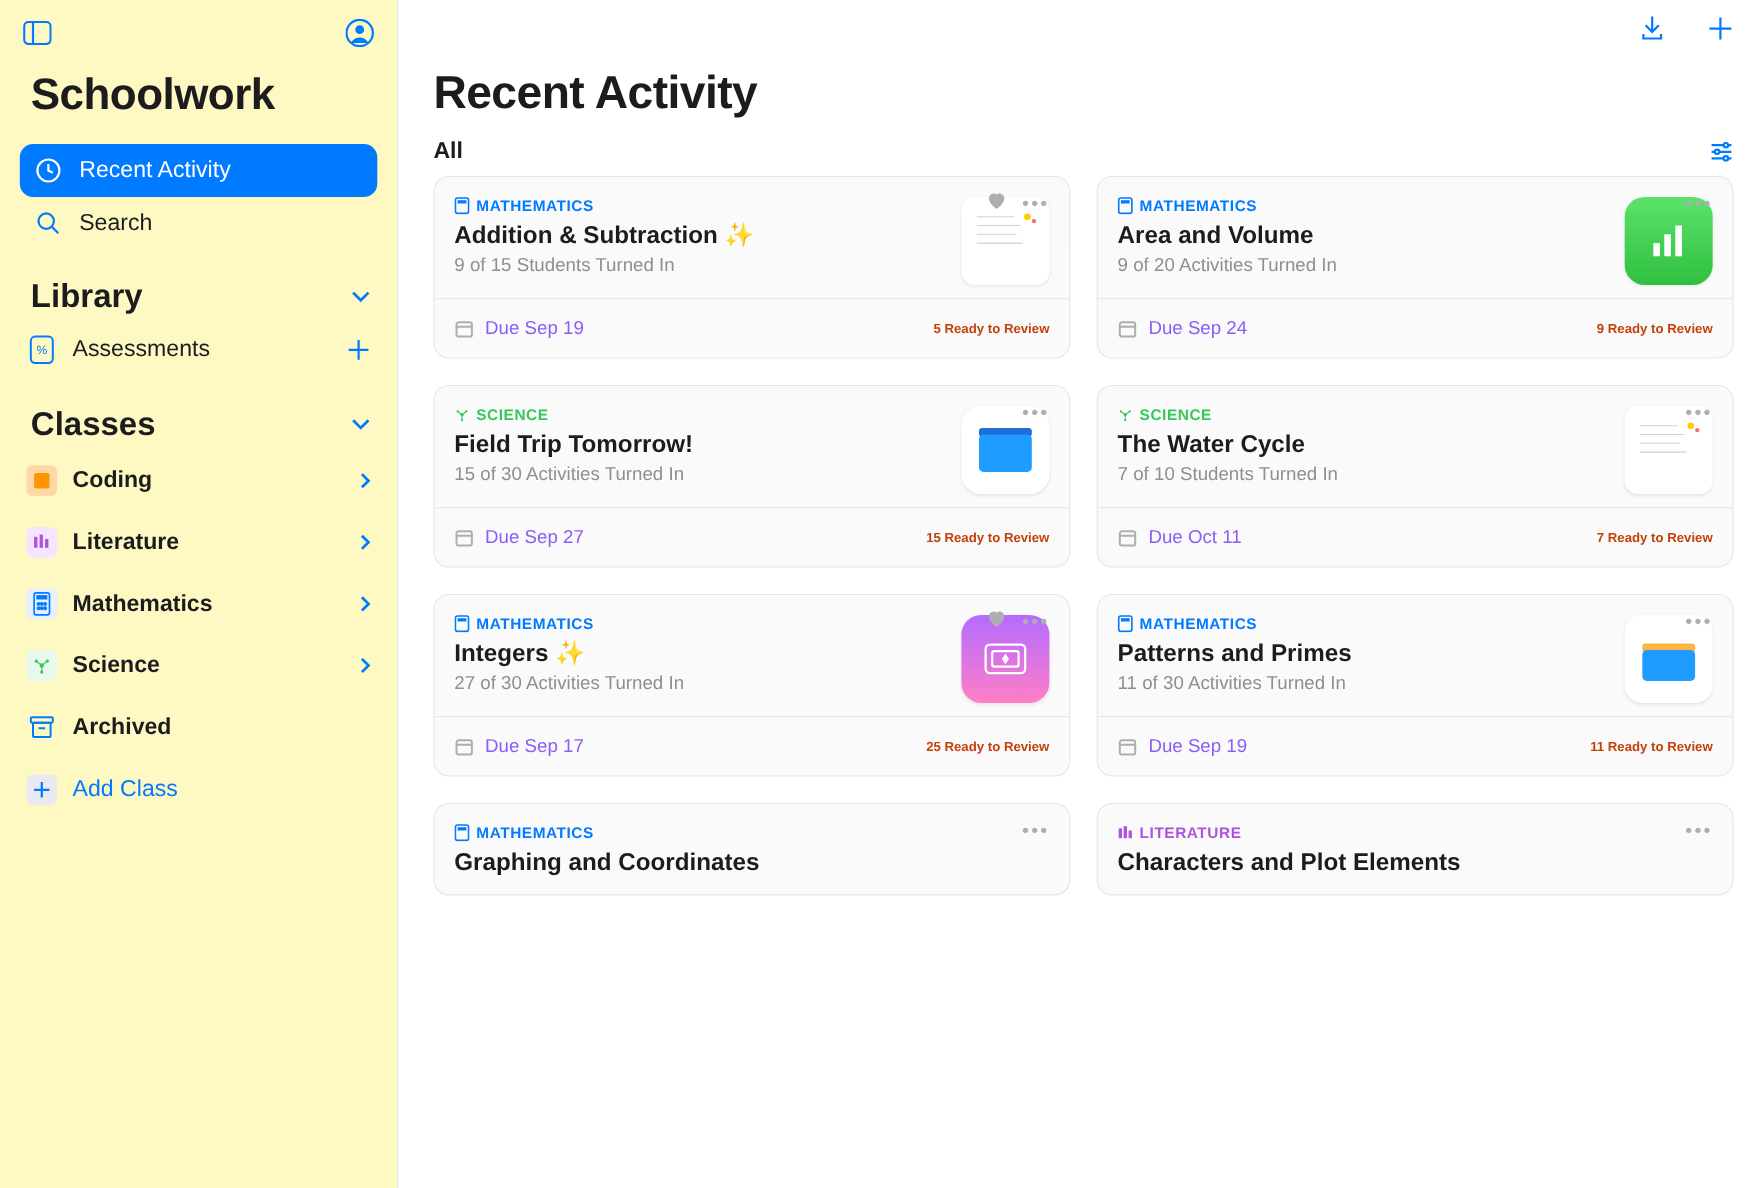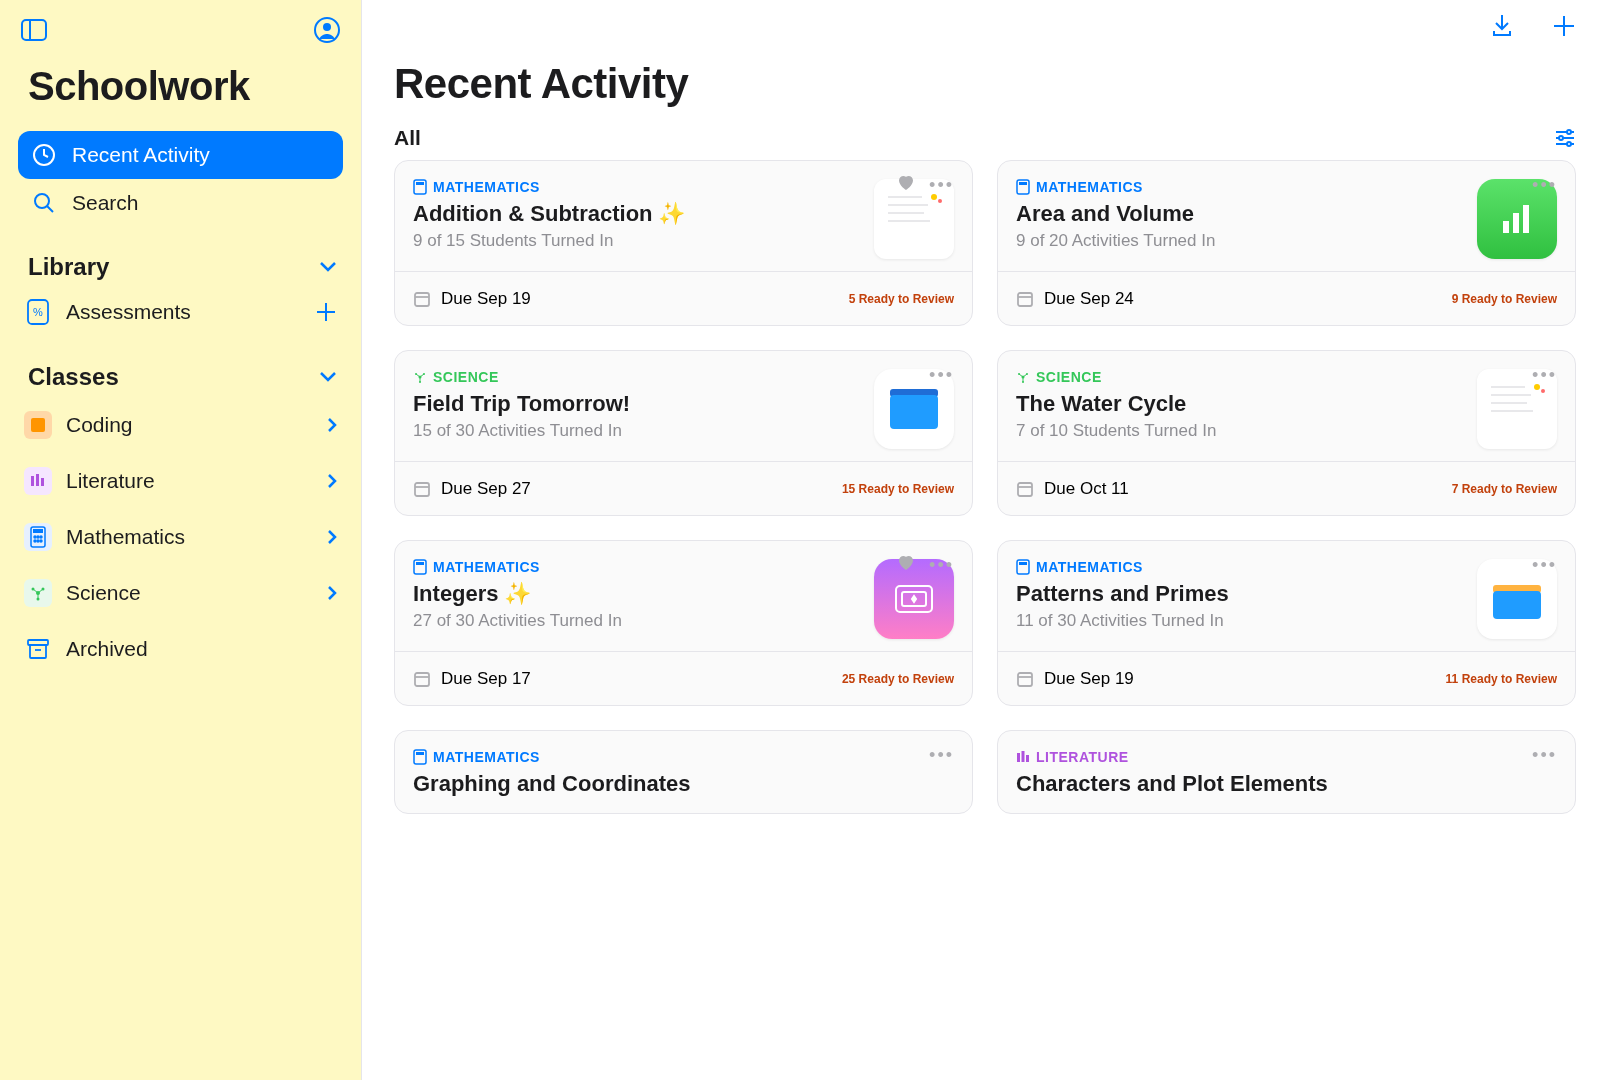--- a/index.html
+++ b/index.html
@@ -9,31 +9,31 @@
 
 .sidebar { width: 362px; background: #fef9c3; border-right: 1px solid #e5e5ea; display: flex; flex-direction: column; padding: 14px 18px 18px 18px; }
 .sidebar-top { display: flex; justify-content: space-between; align-items: center; margin-bottom: 18px; }
 .icon-btn { width: 32px; height: 32px; display: flex; align-items: center; justify-content: center; color: #007aff; cursor: pointer; }
 .sidebar-title { font-size: 40px; font-weight: 700; margin-bottom: 22px; margin-left: 10px; letter-spacing: -0.5px; }
 .nav-item { display: flex; align-items: center; height: 48px; padding: 0 12px; border-radius: 12px; font-size: 21px; cursor: pointer; }
 .nav-item .nav-icon { width: 28px; height: 28px; margin-right: 14px; display: flex; align-items: center; justify-content: center; color: #007aff; }
 .nav-item.active { background: #007aff; color: #fff; }
 .nav-item.active .nav-icon { color: #fff; }
 .section-header { margin-top: 26px; display: flex; align-items: center; justify-content: space-between; padding: 0 6px 6px 10px; }
-.section-title { font-size: 24px; font-weight: 700; }
+.section-title { font-size: 30px; font-weight: 700; }
 .chevron { color: #007aff; }
 .lib-row { display: flex; align-items: center; justify-content: space-between; height: 50px; padding: 0 6px 0 2px; cursor: pointer; }
 .lib-left { display: flex; align-items: center; }
 .lib-icon { width: 28px; height: 28px; margin: 0 14px 0 4px; display:flex;align-items:center;justify-content:center;}
 .lib-label { font-size: 21px; }
 .plus-right { color: #007aff; }
 .class-row { display: flex; align-items: center; justify-content: space-between; height: 56px; padding: 0 6px; cursor: pointer; }
 .class-left { display: flex; align-items: center; }
 .class-icon { width: 28px; height: 28px; margin-right: 14px; border-radius: 6px; display:flex;align-items:center;justify-content:center;}
-.class-label { font-size: 21px; }
+.class-label { font-size: 21px; font-weight: bold; }
 .class-chevron { color: #007aff; font-size: 18px; }
 .archived-icon { color: #007aff; }
 .add-class-row { display:flex; align-items:center; height: 50px; color:#007aff; font-size: 21px; cursor:pointer; padding: 0 6px; margin-top:4px;}
 .add-class-row .plus-box{width:28px;height:28px;border-radius:6px;background:#e9e9ef;margin-right:14px;display:flex;align-items:center;justify-content:center;}
 
 
 .main { flex: 1; display: flex; flex-direction: column; overflow: hidden; }
 .main-top { height: 52px; display: flex; justify-content: flex-end; align-items: center; padding-right: 24px; gap: 30px; }
 .main-title { font-size: 42px; font-weight: 700; padding: 8px 0 8px 32px; letter-spacing:-0.5px;}
 .filter-row { display:flex; justify-content: space-between; align-items:center; padding: 10px 28px 10px 32px; }
@@ -45,21 +45,21 @@
 .card-main { flex:1; }
 .subject-row { display:flex; align-items:center; gap:6px; margin-bottom:6px;}
 .subject-label { font-size: 14px; font-weight: 700; letter-spacing: 0.5px; }
 .subject-math { color:#007aff; }
 .subject-sci { color:#34c759; }
 .subject-lit { color:#af52de; }
 .card-title { font-size: 22px; font-weight: 600; margin-bottom: 4px; }
 .card-sub { font-size: 17px; color:#8e8e93; }
 .card-thumb { width: 80px; height: 80px; border-radius: 16px; background:#fff; margin-left:12px; display:flex;align-items:center;justify-content:center; box-shadow: 0 1px 3px rgba(0,0,0,0.08);}
 .card-footer { border-top: 1px solid #e5e5ea; height: 54px; display:flex; align-items:center; justify-content:space-between; padding: 0 18px; }
-.due-left { display:flex; align-items:center; gap:10px; color:#000000; font-size:17px;}
+.due-left { display:flex; align-items:center; gap:10px; color:#8b5cf6; font-size:17px;}
 .due-icon { color:#aeaeb2; }
 .review { color:#c2410c; font-size:12px; font-weight:600;text-align:right; }
 .card-head-icons { position:absolute; right:18px; top:14px; display:flex; gap:14px; color:#aeaeb2;}
 .card-body { position:relative; }
 .heart { color:#aeaeb2; }
 .more-dots { color:#aeaeb2; letter-spacing:2px; font-size:18px;}
 
 
 svg { display:block; }
 
@@ -236,20 +236,29 @@
         <svg width="24" height="22" viewBox="0 0 24 22" fill="none" stroke="#007aff" stroke-width="1.8">
             <rect x="2" y="2" width="20" height="5" rx="1"></rect>
             <rect x="4" y="7" width="16" height="13" rx="1"></rect>
             <line x1="9" y1="12" x2="15" y2="12"></line>
           </svg>
       </span>
       <span class="class-label">Archived</span>
     </div>
   </div>
 
+  <div class="add-class-row">
+    <span class="plus-box">
+      <svg width="18" height="18" viewBox="0 0 18 18" stroke="#007aff" stroke-width="2">
+          <line x1="9" y1="2" x2="9" y2="16"></line>
+          <line x1="2" y1="9" x2="16" y2="9"></line>
+        </svg>
+    </span>
+    <span>Add Class</span>
+  </div>
 </div>
 
 <div class="main">
   <div class="main-top">
     <div class="icon-btn">
       <svg width="24" height="26" viewBox="0 0 24 26" fill="none" stroke="#007aff" stroke-width="2">
           <path d="M12 2v14"></path>
           <path d="M6 10l6 6 6-6"></path>
           <path d="M4 18v4h16v-4"></path>
         </svg>

